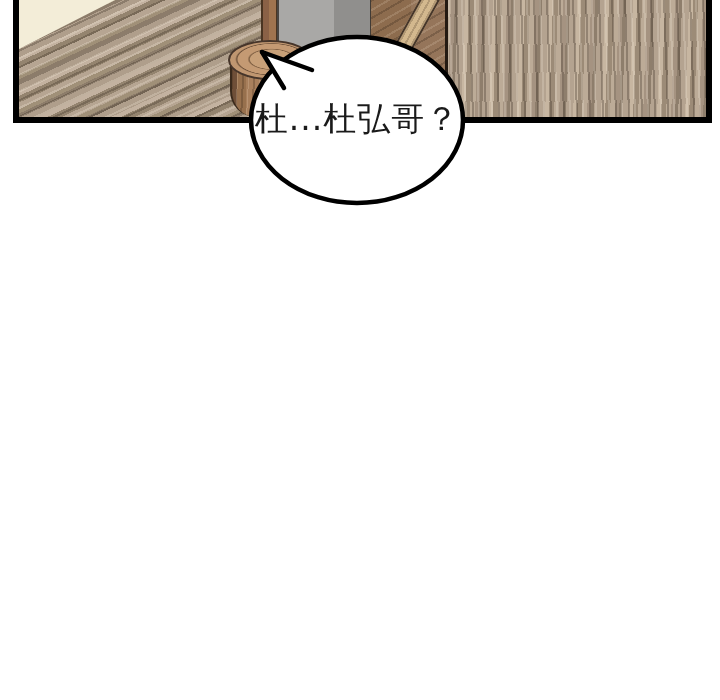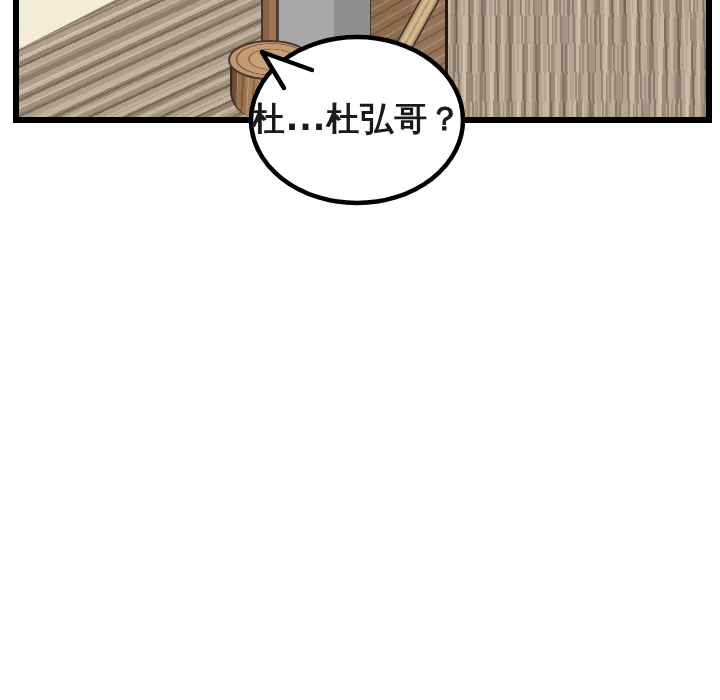--- a/index.html
+++ b/index.html
@@ -112,21 +112,21 @@
   }
 
   
   .bubble-svg{left:225px;top:24px;width:250px;height:192px;z-index:20;}
   .bubble-svg .bubble-body{fill:var(--bubble-fill);stroke:var(--bubble-stroke);stroke-width:4.5;}
   .bubble-svg .bubble-tail-fill{fill:var(--bubble-fill);stroke:none;}
   .bubble-svg .bubble-tail-line{stroke:var(--bubble-stroke);stroke-width:4.5;stroke-linecap:round;}
   .bubble-text{
     left:237px;top:100px;width:240px;z-index:21;
     color:var(--text-color);
-    font-size:33px;line-height:38px;font-weight:700;
+    font-size:33px;line-height:38px;font-weight:400;
     text-align:center;letter-spacing:1px;
     white-space:nowrap;
   }
 </style>
 </head>
 <body>
 
 <div class="abs panel">
   <div class="panel-inner">
     <div class="abs floor-left"></div>

